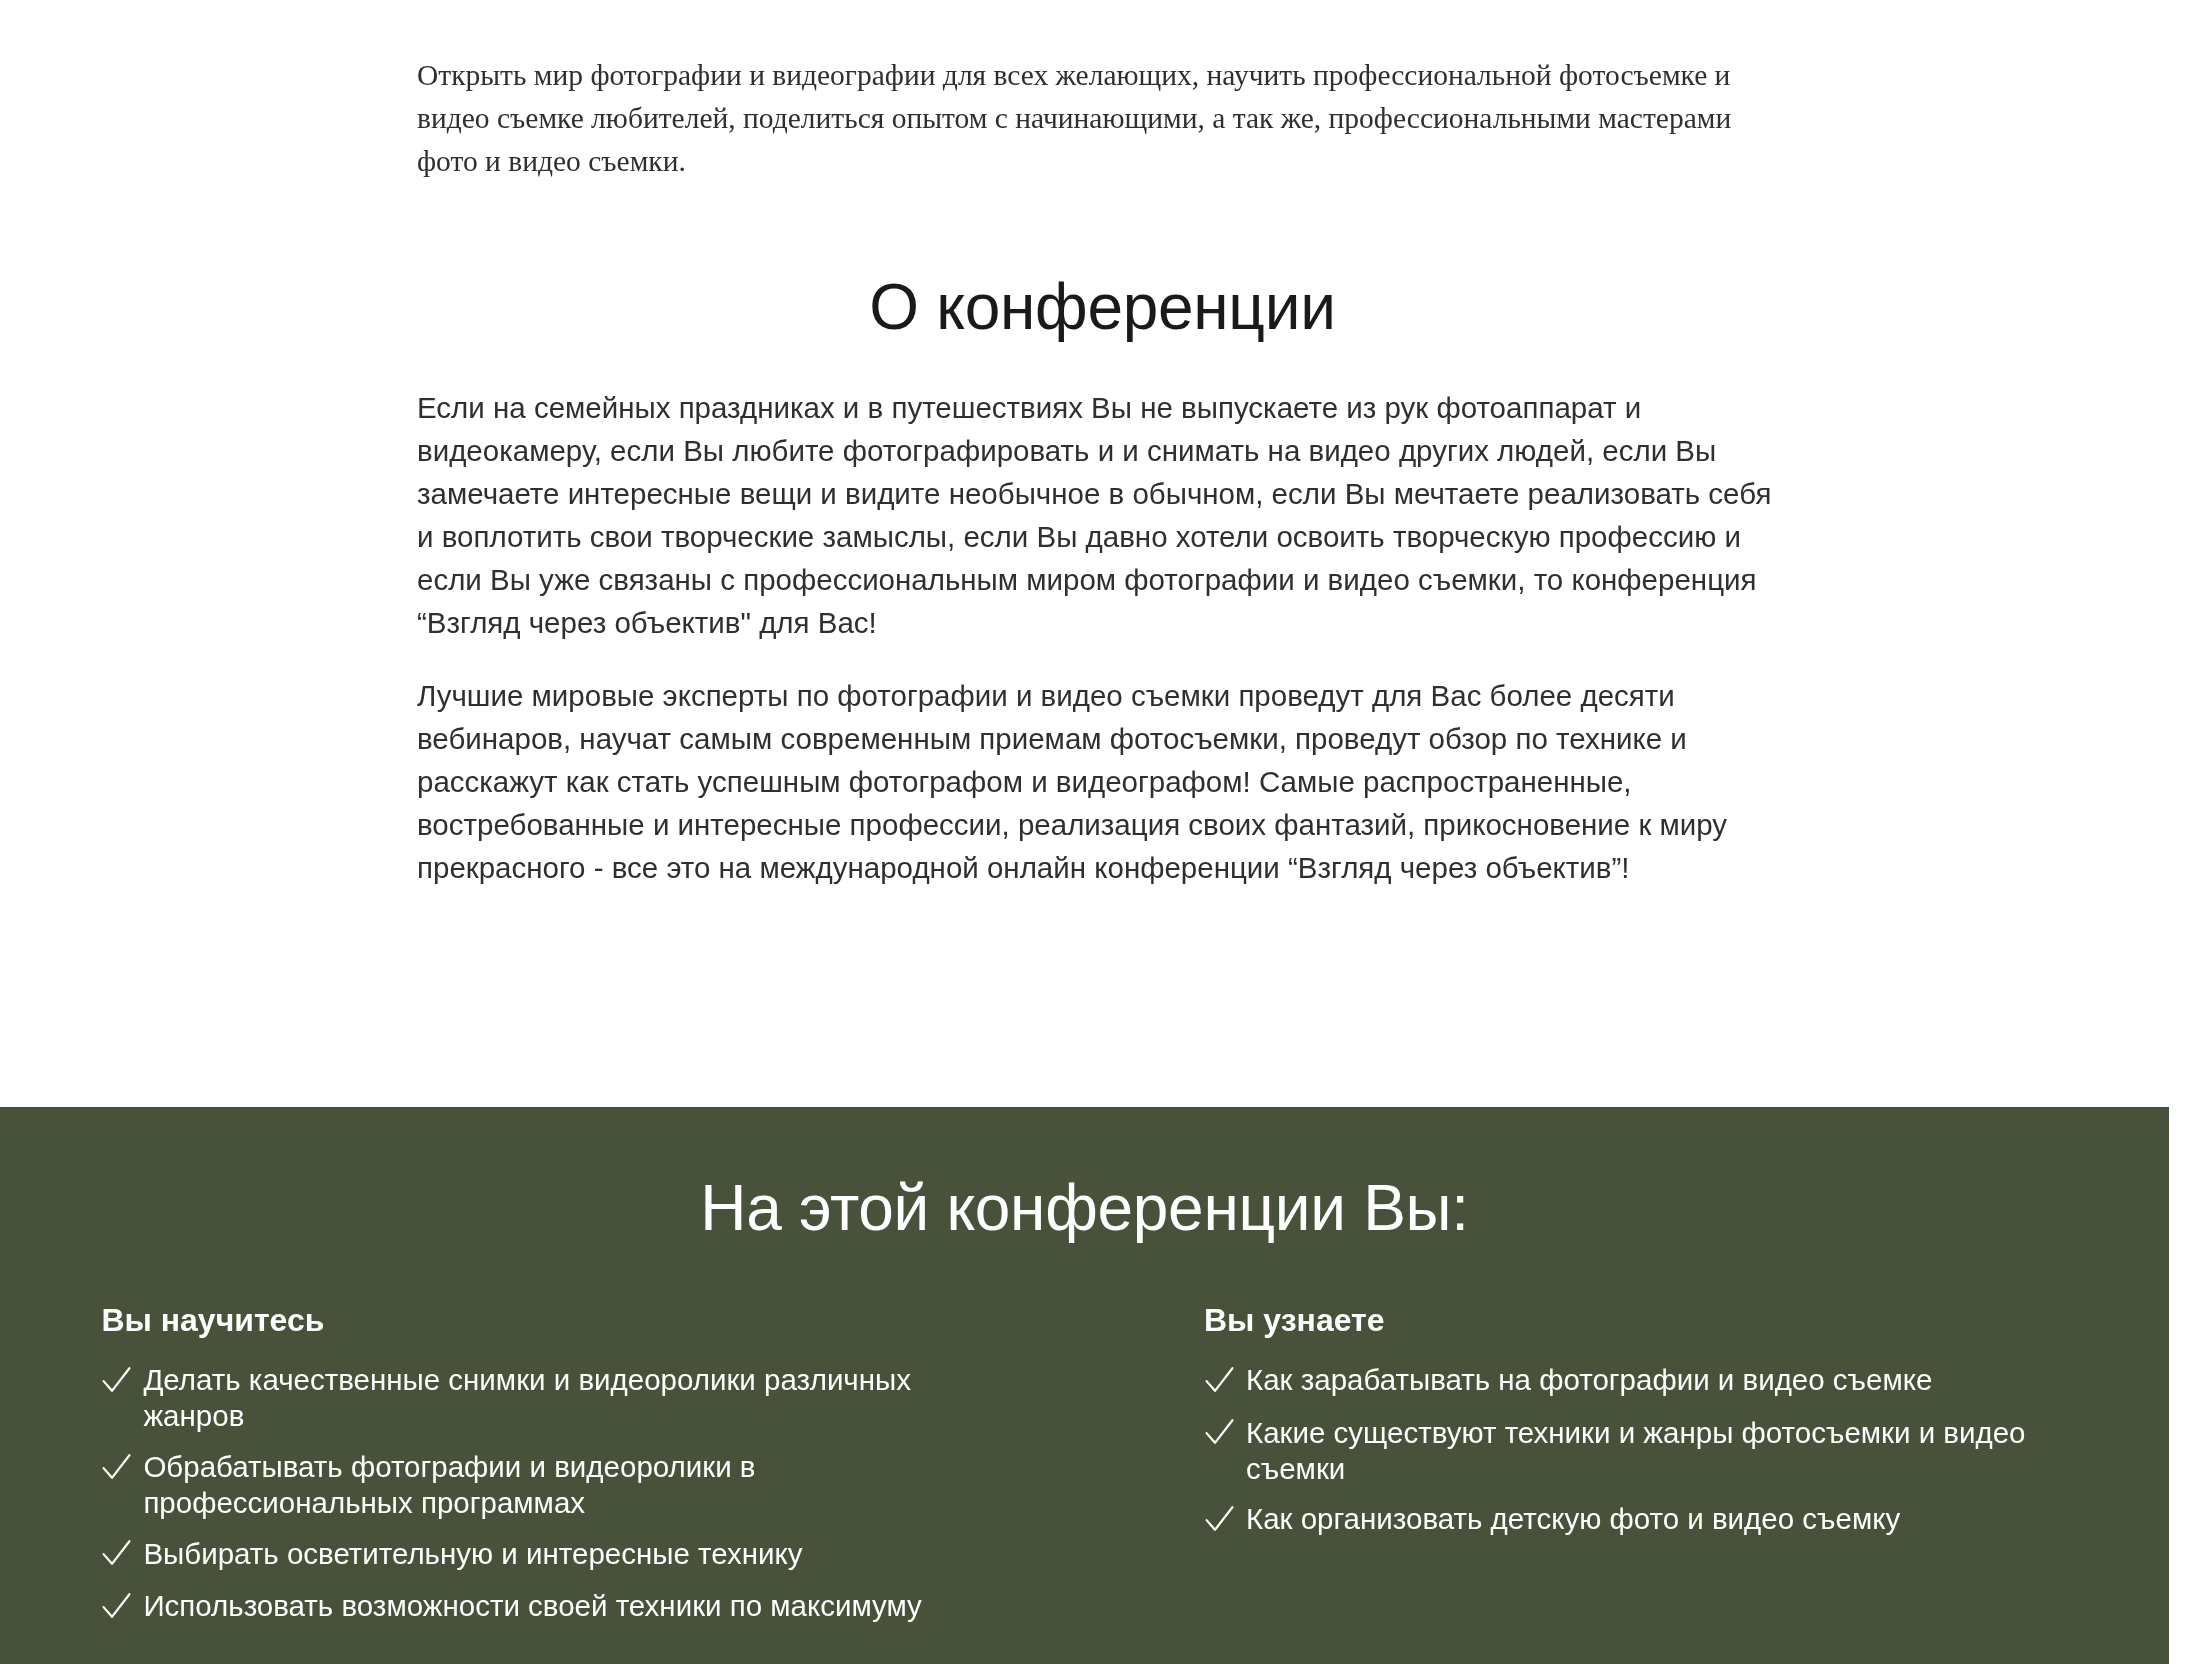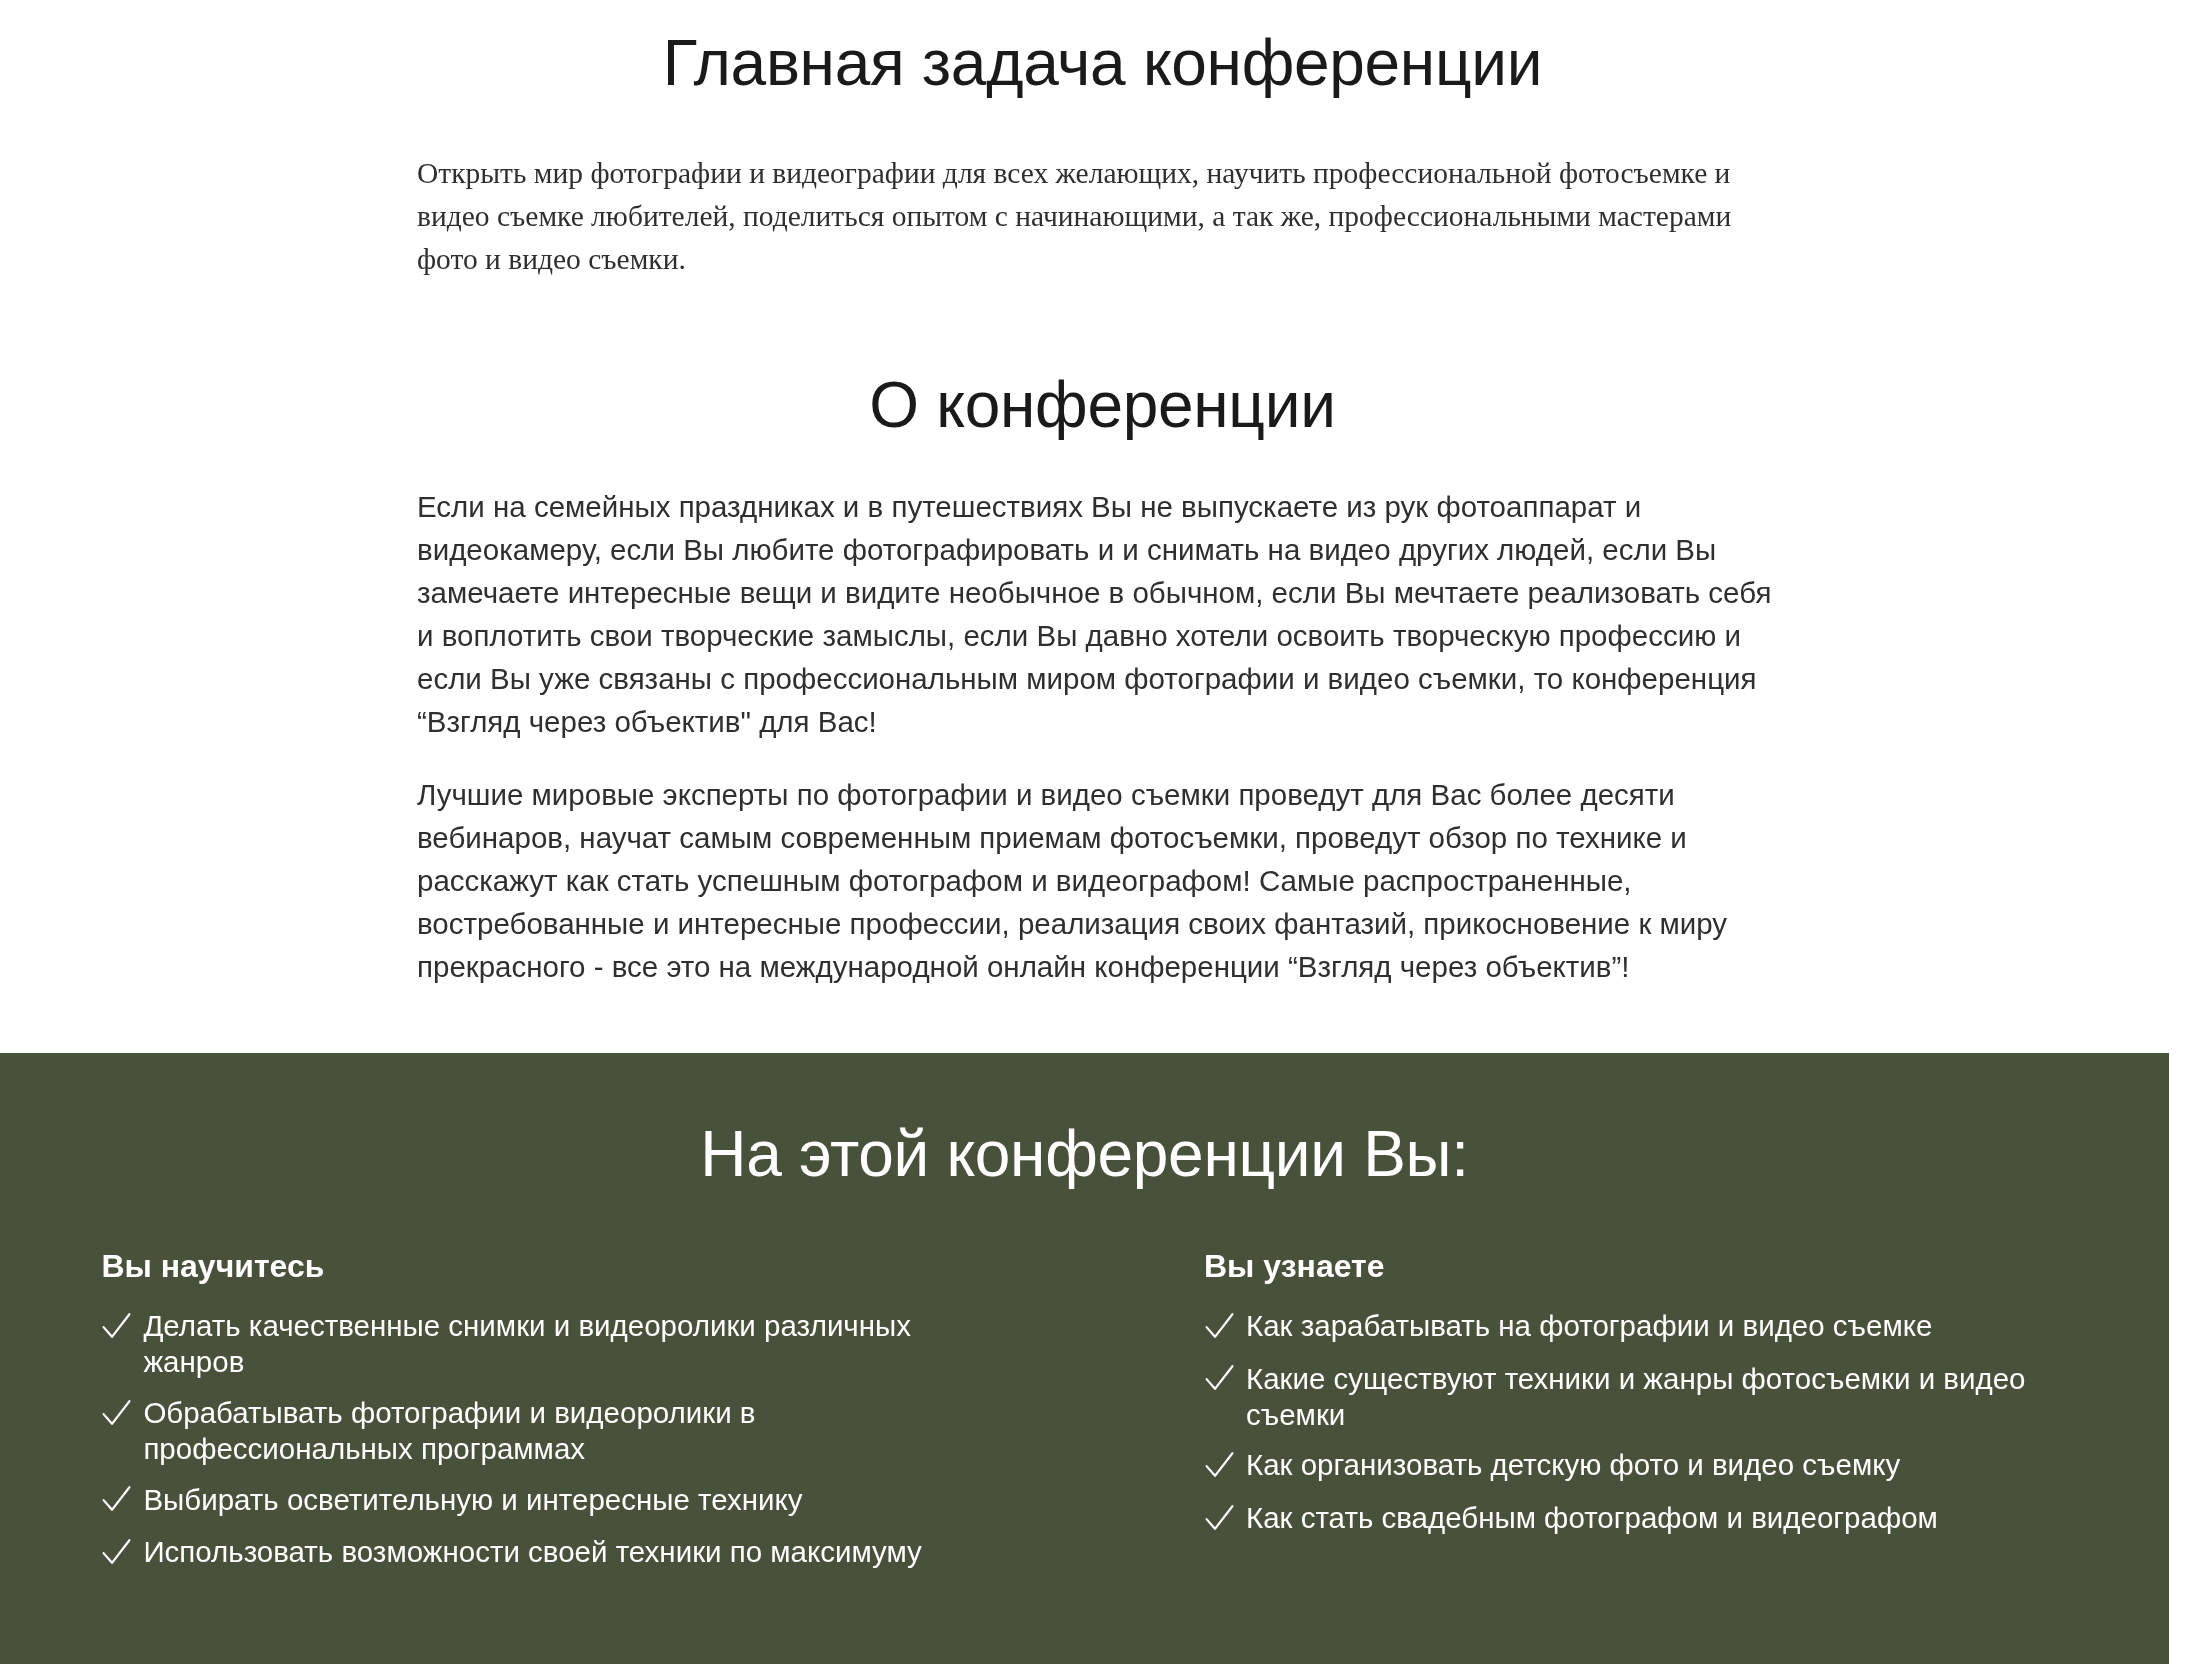--- a/index.html
+++ b/index.html
@@ -139,21 +139,20 @@
     line-height: 36px;
     color: #ffffff;
     font-weight: 400;
   }
 </style>
 </head>
 <body>
 
 <section class="white-section">
 
-  <h1 class="h1-main">Главная задача конференции</h1>
 
   <div class="text-col">
     <p class="body-p p-lead">Открыть мир фотографии и видеографии для всех желающих, научить профессиональной фотосъемке и видео съемке любителей, поделиться опытом с начинающими, а так же, профессиональными мастерами фото и видео съемки.</p>
   </div>
 
   <h2 class="h1-secondary">О конференции</h2>
 
   <div class="text-col">
     <p class="body-p p-about-1">Если на семейных праздниках и в путешествиях Вы не выпускаете из рук фотоаппарат и видеокамеру, если Вы любите фотографировать и и снимать на видео других людей, если Вы замечаете интересные вещи и видите необычное в обычном, если Вы мечтаете реализовать себя и воплотить свои творческие замыслы, если Вы давно хотели освоить творческую профессию и если Вы уже связаны с профессиональным миром фотографии и видео съемки, то конференция “Взгляд через объектив" для Вас!</p>
     <p class="body-p p-about-2">Лучшие мировые эксперты по фотографии и видео съемки проведут для Вас более десяти вебинаров, научат самым современным приемам фотосъемки, проведут обзор по технике и расскажут как стать успешным фотографом и видеографом! Самые распространенные, востребованные и интересные профессии, реализация своих фантазий, прикосновение к миру прекрасного - все это на международной онлайн конференции “Взгляд через объектив”!</p>
@@ -227,26 +226,18 @@
           <span class="check-text">Какие существуют техники и жанры фотосъемки и видео съемки</span>
         </li>
         <li class="check-item">
           <span class="check-icon">
             <svg viewBox="0 0 24 24" aria-hidden="true">
               <path d="M2 12.5 L8.5 20 L22 2.5" fill="none" stroke="#ffffff" stroke-width="1.7" stroke-linecap="round" stroke-linejoin="round"></path>
             </svg>
           </span>
           <span class="check-text">Как организовать детскую фото и видео съемку</span>
         </li>
-        <li class="check-item">
-          <span class="check-icon">
-            <svg viewBox="0 0 24 24" aria-hidden="true">
-              <path d="M2 12.5 L8.5 20 L22 2.5" fill="none" stroke="#ffffff" stroke-width="1.7" stroke-linecap="round" stroke-linejoin="round"></path>
-            </svg>
-          </span>
-          <span class="check-text">Как стать свадебным фотографом и видеографом</span>
-        </li>
       </ul>
     </div>
 
   </div>
 </section>
 
 
 </body></html>

